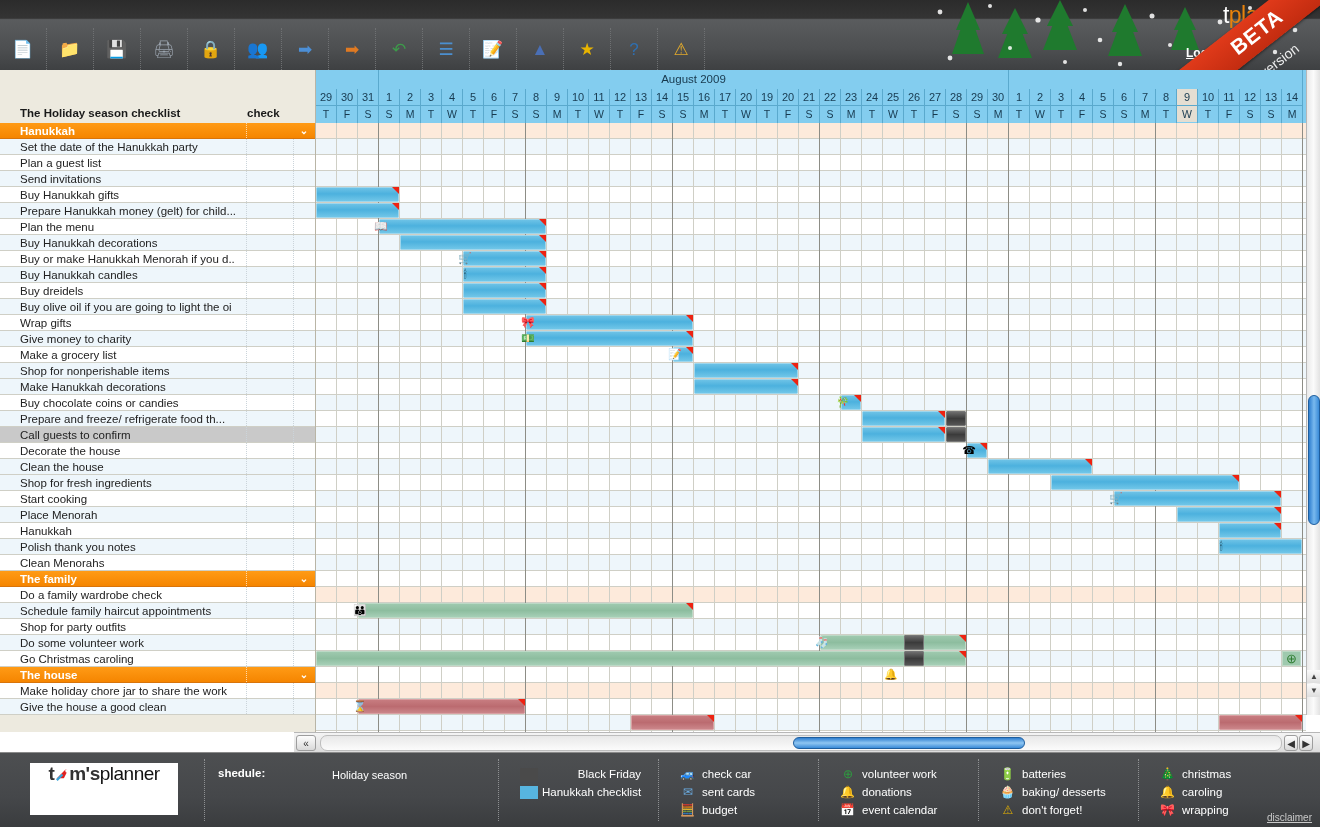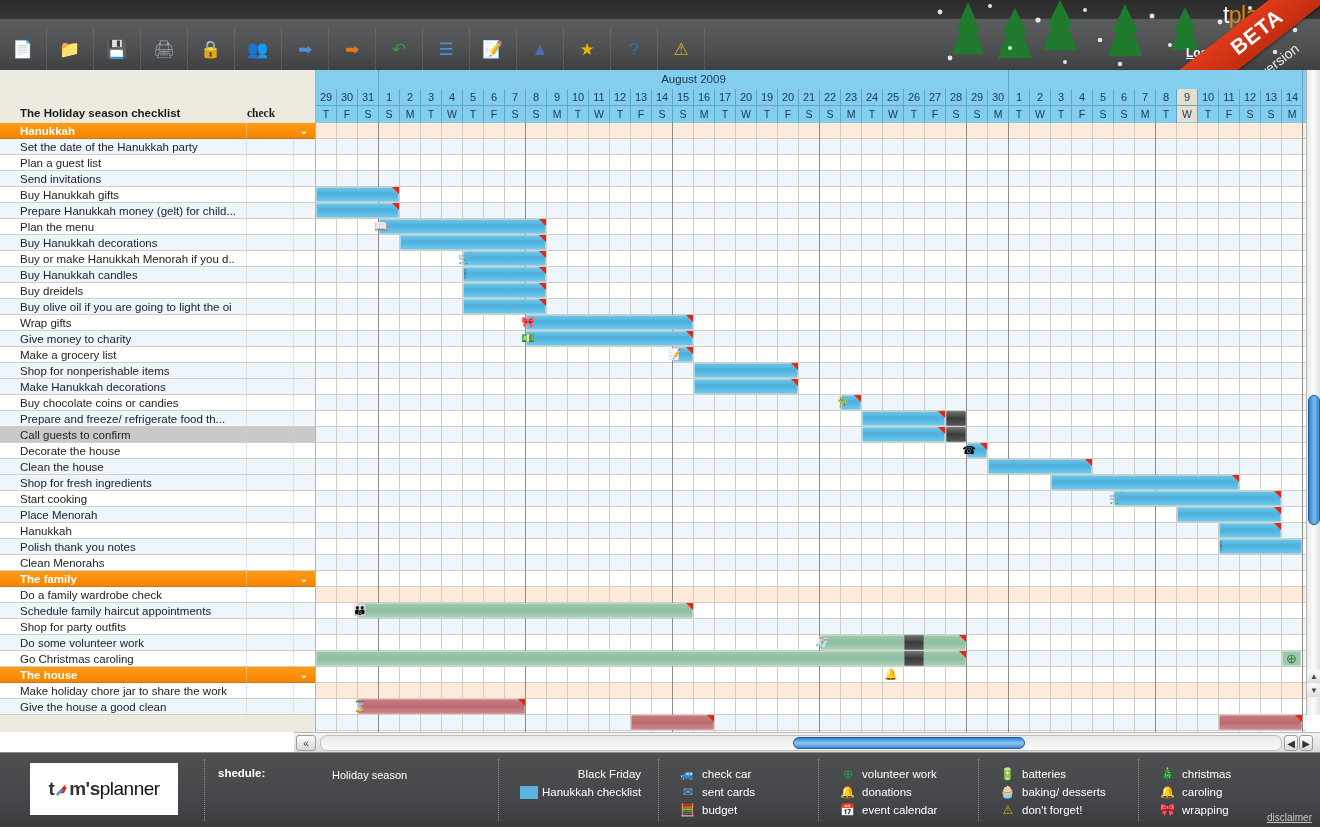--- a/index.html
+++ b/index.html
@@ -29,21 +29,21 @@
   .tbtn { position:absolute; top:0; width:47px; height:42px; cursor:pointer;
     border-right:1px dotted #6e7072; display:flex; align-items:center; justify-content:center; }
   .tbtn .ic { font-size:17px; line-height:1; }
   
   #main { position:absolute; left:0; top:70px; width:1320px; height:662px; }
   #leftpanel { position:absolute; left:0; top:0; width:316px; height:662px;
     background:#edeadf; border-right:1px solid #b9b5a6; overflow:hidden; }
   #lp-title { position:absolute; left:0; top:36px; width:316px; height:17px;
     font-size:11.5px; font-weight:bold; color:#1a1a1a; }
   #lp-title .t1 { position:absolute; left:20px; top:1px; }
-  #lp-title .t2 { position:absolute; left:247px; top:1px;font-family:Liberation Serif, serif; }
+  #lp-title .t2 { position:absolute; left:247px; top:1px; }
   #rows { position:absolute; left:0; top:53px; width:316px; }
   .row { height:16px; line-height:16px; font-size:11.5px; color:#222;
     border-bottom:1px solid #cfcfc6; position:relative; background:#ffffff; }
   .row.alt { background:#eef6fb; }
   .row.grp { background:linear-gradient(180deg,#ff9b16,#f58500); color:#fff;
     font-weight:bold; border-bottom:1px solid #d9740a; }
   .row.sel { background:#c9c9c9; }
   .row .lbl { position:absolute; left:20px; top:0; width:225px; overflow:hidden;
     white-space:nowrap; }
   .row.grp .lbl { left:20px; }
@@ -110,21 +110,21 @@
     background:linear-gradient(180deg,#2f7fd0,#8fc6f2,#3a8bd8); border-radius:6px;
     border:1px solid #1e5e9e; cursor:pointer; }
   .hbtn { position:absolute; top:2px; height:16px; text-align:center; line-height:15px;
     font-size:10px; color:#333; background:linear-gradient(180deg,#fdfdfd,#d9d9d9);
     border:1px solid #9d9d9d; border-radius:3px; cursor:pointer; }
   
   #footer { position:absolute; left:0; top:752px; width:1320px; height:75px;
     background:linear-gradient(180deg,#4d4f51 0%,#45474a 60%,#3a3c3e 100%);
     border-top:1px solid #8a8a8a; }
   #brand { position:absolute; left:30px; top:10px; width:148px; height:52px;
-    background:#fff; display:flex; align-items:center; justify-content:center; }
+    background:#fff; display:flex; justify-content:center; }
   #brand .bt { font-size:19px; font-weight:bold; color:#111; letter-spacing:-.5px; }
   #brand .bt .lt { color:#333; }
   #brand .bt .hat { display:inline-block; width:15px; height:14px; position:relative;
     vertical-align:-2px; }
   .fsep { position:absolute; top:6px; width:0; height:62px; border-left:1px dotted #8e9092; }
   .fcol { position:absolute; top:12px; }
   .fitem { height:18px; line-height:18px; font-size:11.5px; color:#fff;
     position:relative; padding-left:30px; }
   .fitem .sw { position:absolute; left:8px; top:3px; width:18px; height:13px; }
   .fitem .fi { position:absolute; left:6px; top:1px; width:20px; height:16px;

